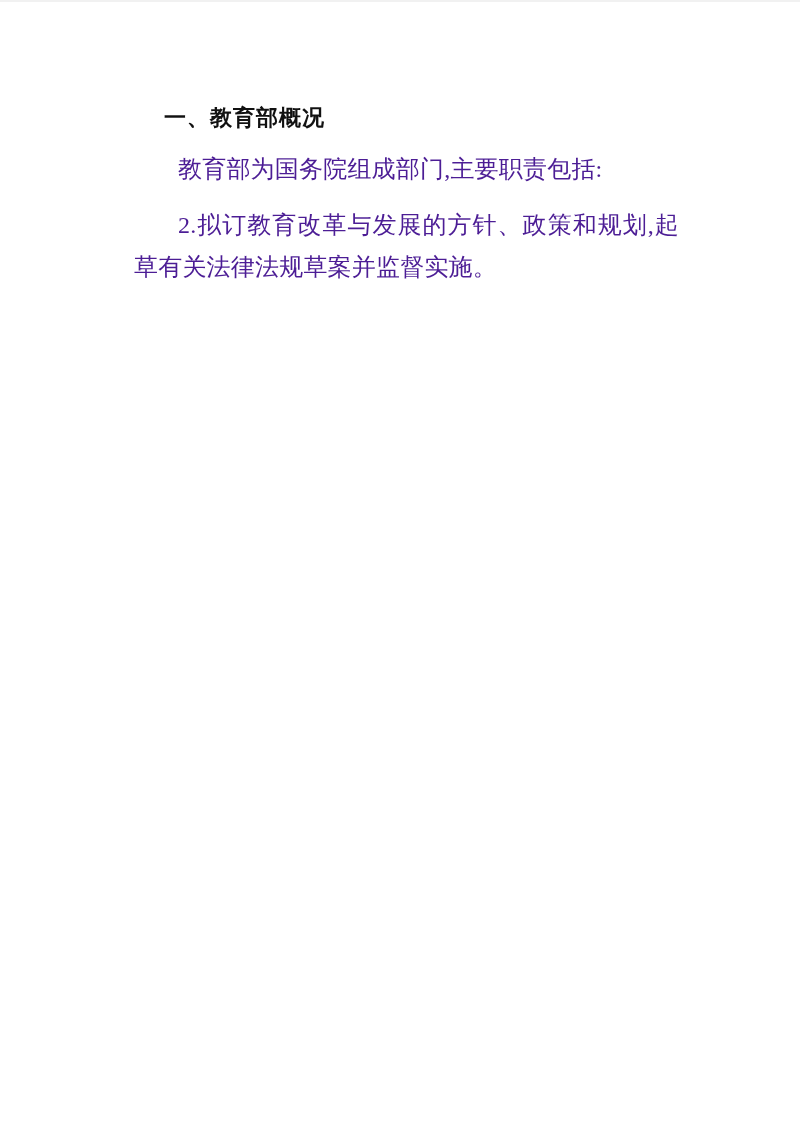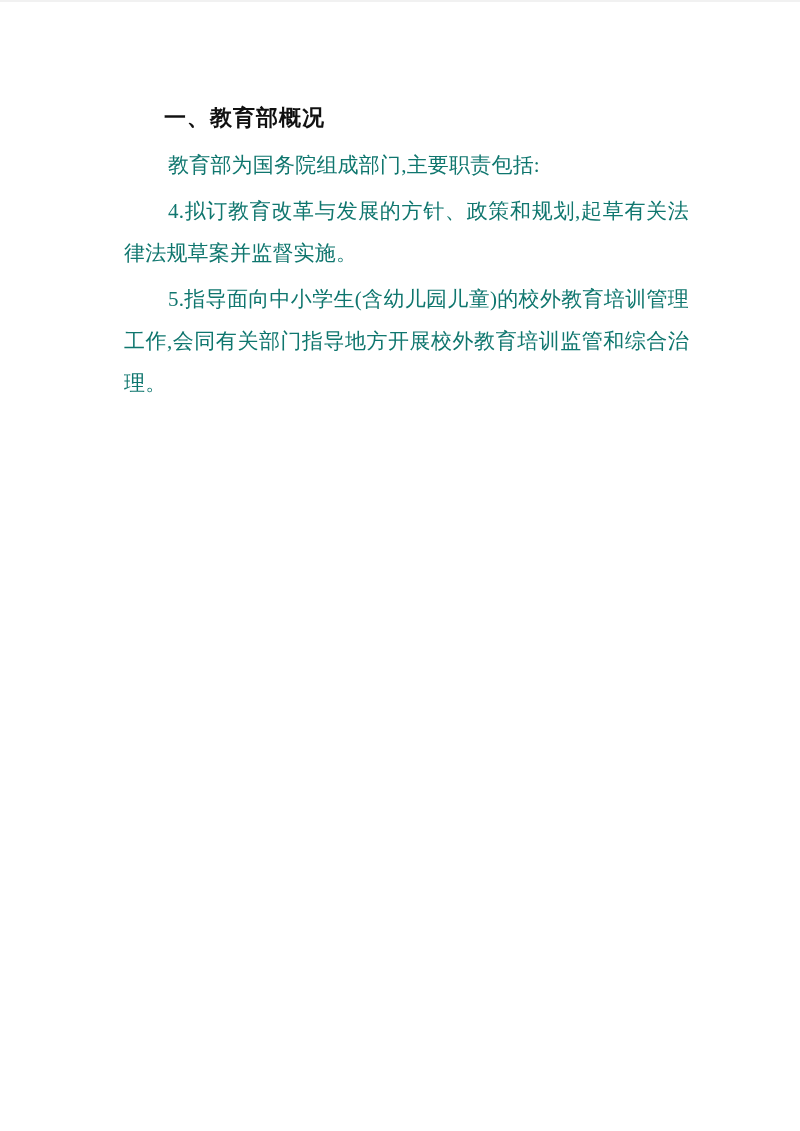--- a/index.html
+++ b/index.html
@@ -44,29 +44,29 @@
     font-size: 22px;
     line-height: 33px;
     text-indent: 46px;
     margin: 0 0 0 0;
     letter-spacing: 1px;
   }
   .bodytext {
     margin-top: 10px;
   }
   .bodytext p {
-    margin: 4px;
-    font-size: 21px;
+    margin: 14px;
+    font-size: 24px;
     line-height: 42px;
     text-indent: 44px;
     text-align: justify;
     text-justify: inter-character;
     letter-spacing: 0.2px;
     word-break: break-all;
-    color: #0f766e;
+    color: #4c1d95;
   }
   .page-number {
     position: absolute;
     left: 0;
     top: 1031px;
     width: 100%;
     text-align: center;
     font-family: "Liberation Serif", serif;
     font-weight: 700;
     font-size: 15px;
@@ -78,19 +78,18 @@
 
 <div class="page">
   <div class="page-top-edge"></div>
 
   <div class="content">
     <div class="h1">一、教育部概况</div>
 
 
     <div class="bodytext">
       <p>教育部为国务院组成部门,主要职责包括:</p>
-      <p>4.拟订教育改革与发展的方针、政策和规划,起草有关法律法规草案并监督实施。</p>
-      <p>5.指导面向中小学生(含幼儿园儿童)的校外教育培训管理工作,会同有关部门指导地方开展校外教育培训监管和综合治理。</p>
+      <p>2.拟订教育改革与发展的方针、政策和规划,起草有关法律法规草案并监督实施。</p>
     </div>
   </div>
 
   <div class="page-number">3</div>
 </div>
 
 </body></html>

